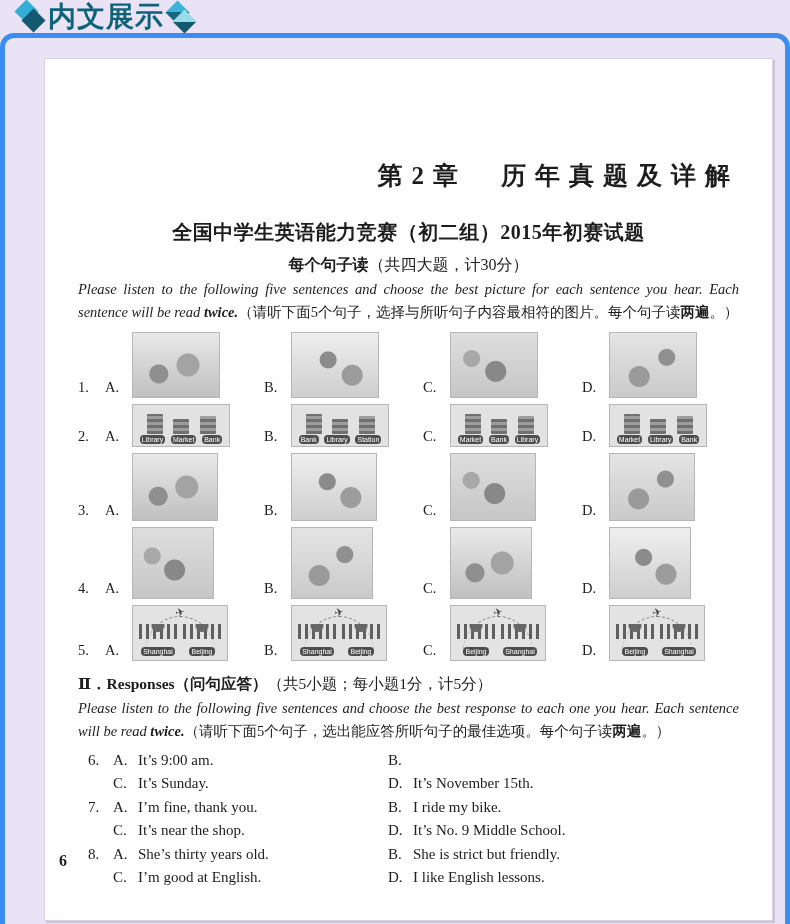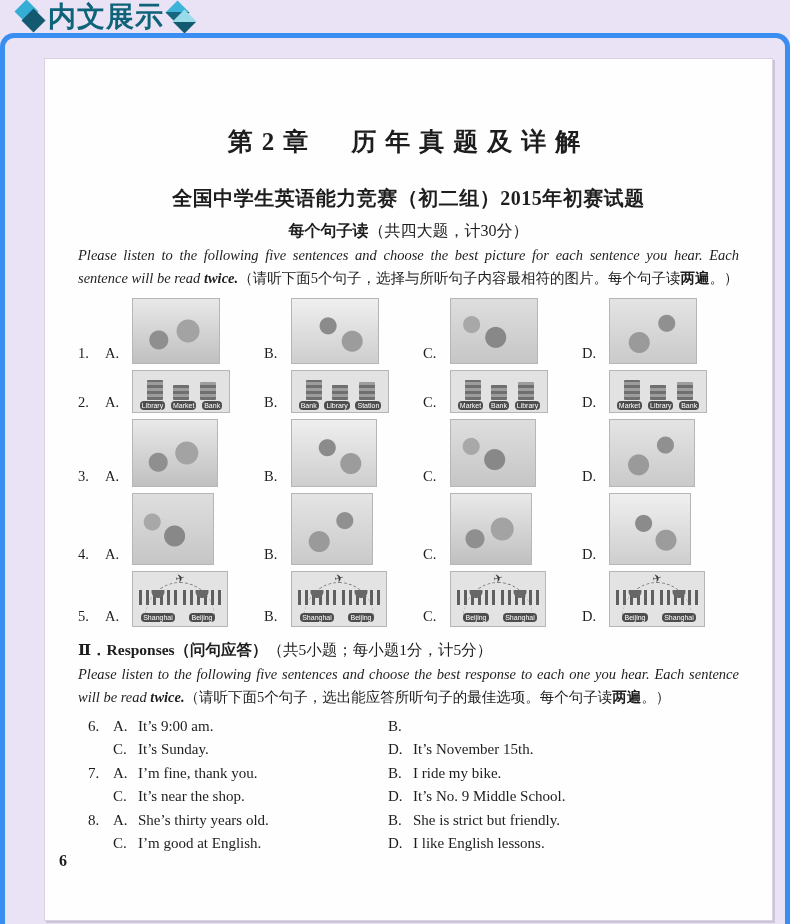--- a/index.html
+++ b/index.html
@@ -26,21 +26,21 @@
   .frame{
     position:absolute;top:33px;left:0;width:790px;height:891px;box-sizing:border-box;
     border:5px solid #3a8ef2;border-bottom:none;border-radius:14px 14px 0 0;
   }
   
   .page{
     position:absolute;left:44px;top:58px;width:727px;height:861px;background:#fffefe;
     border:1px solid #d8d2e2;box-shadow:2px 2px 0 rgba(150,140,170,.35);
   }
   .page-inner{position:relative;height:100%;box-sizing:border-box;padding:0 33px;}
-  .chapter-title{margin:0;padding-top:66px;text-align:center;font-size:25px;font-weight:bold;letter-spacing:9px;}
+  .chapter-title{margin:0;padding-top:100px;text-align:right;font-size:25px;font-weight:bold;letter-spacing:9px;}
   .exam-title{margin:27px 0 0;text-align:center;font-size:20px;font-weight:bold;letter-spacing:.5px;}
   .subtitle{margin:9px 0 0;text-align:center;font-size:16px;}
   .subtitle .b{font-weight:bold;}
   .sec-heading{margin:13px 0 0;font-size:15.5px;}
   .sec-heading .b{font-weight:bold;}
   .instructions{margin:2px 0 0;font-size:14.5px;line-height:1.62;text-align:justify;}
   .en{font-style:italic;}
   .tw{font-style:italic;font-weight:bold;}
   .cnb{font-weight:bold;}
   

